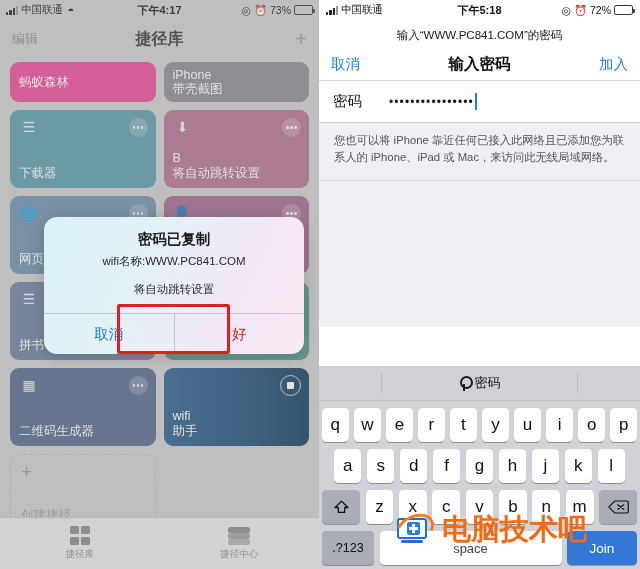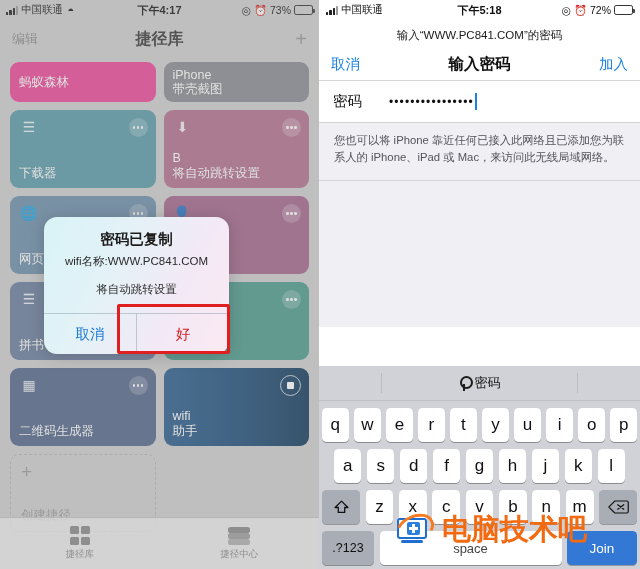--- a/index.html
+++ b/index.html
@@ -88,21 +88,21 @@
   .tab { flex: 1; display: flex; flex-direction: column; align-items: center; justify-content: center; gap: 3px; color: #8b8b8b;}
   .tab-label { font-size: 9.5px; }
   .tab-ico-grid { display: grid; grid-template-columns: 9px 9px; grid-template-rows: 8px 8px; gap: 2.5px;}
   .tab-ico-grid i { background: #8b8b8b; border-radius: 1.5px; display:block;}
   .tab-ico-layers { width: 22px; height: 18px; position: relative;}
   .tab-ico-layers i { position:absolute; left:0; width: 22px; height: 6px; background:#8b8b8b; border-radius: 3px / 2px; transform: skewX(0deg); }
   .tab-ico-layers i:nth-child(1){top:0;}
   .tab-ico-layers i:nth-child(2){top:6px; opacity:.8}
   .tab-ico-layers i:nth-child(3){top:12px; opacity:.6}
   .alert {
-    position: absolute; left: 44px; top: 217px; width: 185px;
+    position: absolute; left: 44px; top: 217px; width: 260px;
     border-radius: 13px; overflow: hidden; z-index: 60;
     background: linear-gradient(115deg, #d8f3f7 0%, #e3f2f7 35%, #f3e9f6 70%, #fbe9f2 100%);
     box-shadow: 0 2px 16px rgba(0,0,0,.18);
   }
   .alert-body { padding: 13px 12px 12px; text-align: center; }
   .alert-title { font-size: 14.5px; font-weight: 700; color: #1c1c1c; margin-bottom: 5px; }
   .alert-sub { font-size: 11.5px; color: #2b2b2b; margin-bottom: 13px; }
   .alert-msg { font-size: 11.5px; color: #2b2b2b; margin-bottom: 4px;}
   .alert-actions { display: flex; border-top: 1px solid rgba(130,150,160,.45); height: 41px; }
   .alert-btn {

